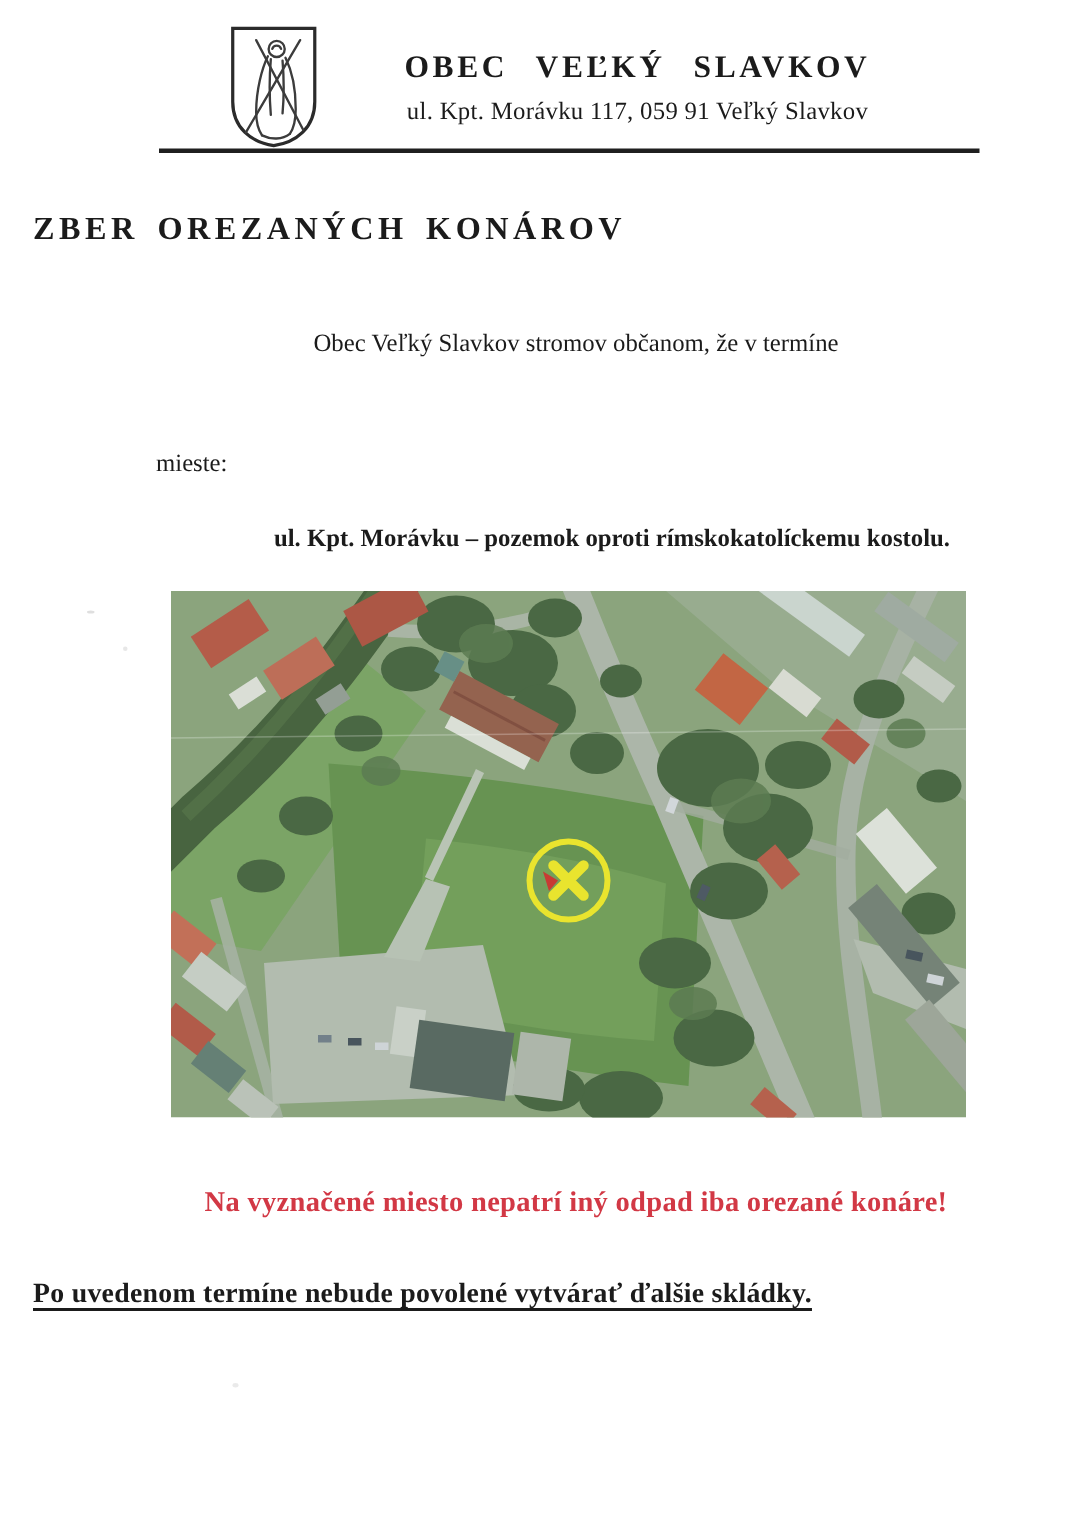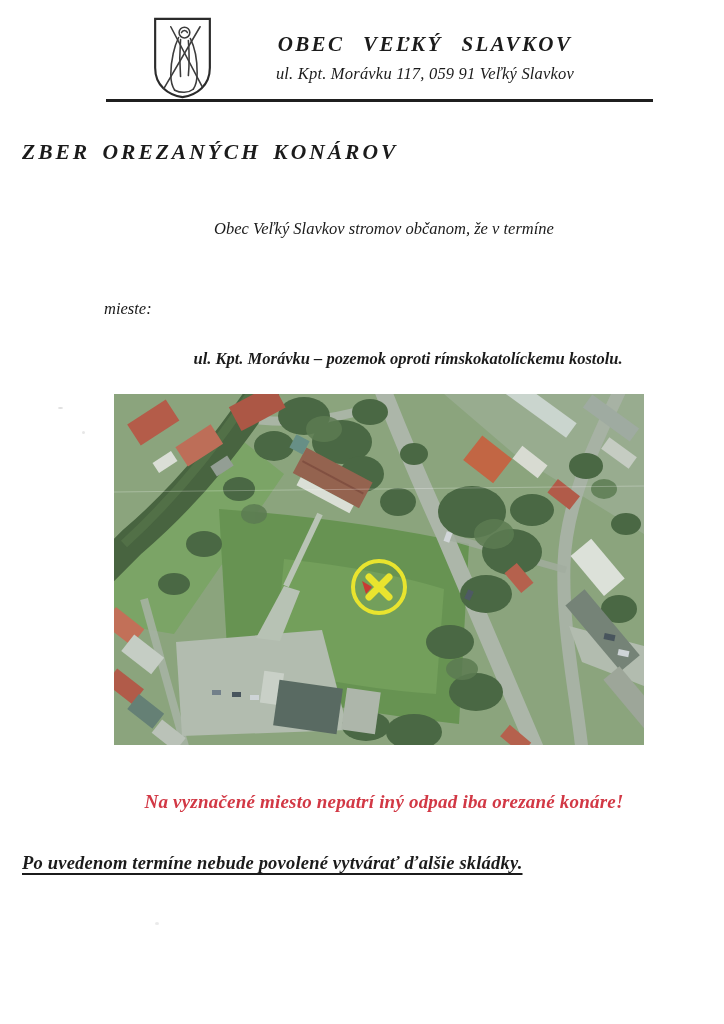--- a/index.html
+++ b/index.html
@@ -4,21 +4,21 @@
 <style>
   :root{
     --warn-red:#d23845;
     --marker:#e9e42e;
     --ink:#1b1b1b;
   }
   html,body{margin:0;padding:0;background:#ffffff;}
   .page{
     position:relative;width:680px;height:1024px;background:#ffffff;
     font-family:"Liberation Serif","DejaVu Serif",serif;color:var(--ink);
-    overflow:hidden;margin:0 auto;font-style:italic;
+    overflow:hidden;margin:0 auto;
   }
   
   .coa{position:absolute;left:129px;top:16px;width:63px;height:84px;}
   .lh-text{position:absolute;left:82px;top:31px;width:642px;text-align:center;}
   .org{font-size:21px;font-weight:bold;letter-spacing:2.4px;word-spacing:11px;line-height:26px;}
   .addr{font-size:16.5px;margin-top:7px;letter-spacing:0.2px;}
   .rule{position:absolute;left:84px;top:99px;width:547px;height:2.5px;background:#1f1f1f;}
   
   .title{
     position:absolute;left:0;top:140px;width:724px;margin:0;text-align:left;

